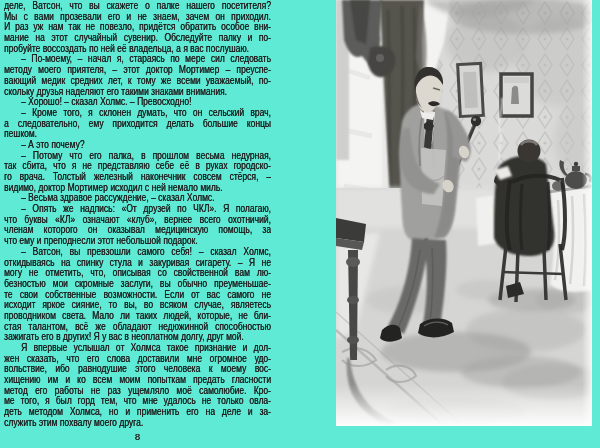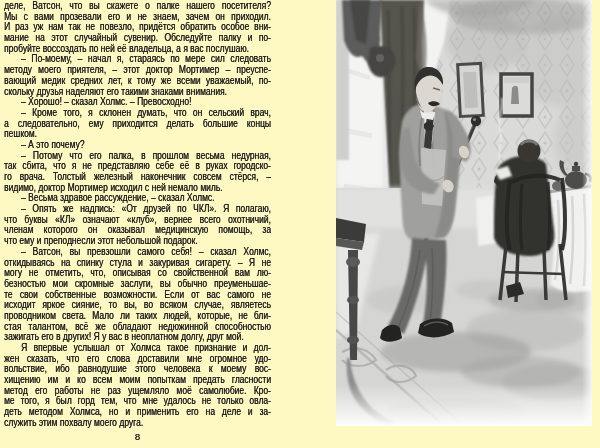--- a/index.html
+++ b/index.html
@@ -1,17 +1,17 @@
 <!DOCTYPE html>
 <html><head>
 <meta charset="utf-8">
 <style>
   html,body{margin:0;padding:0;}
   body{width:600px;height:448px;overflow:hidden;background:#fdfdfd;}
-  .page{position:relative;width:600px;height:448px;background:#fef9c3;
+  .page{position:relative;width:600px;height:448px;background:#5eead4;
         font-family:"Liberation Sans",sans-serif;}
   .text-col{position:absolute;left:4px;top:1px;width:314px;
             transform:scaleX(0.85);transform-origin:0 0;}
   .line{height:10.7px;line-height:10.7px;font-size:10px;color:#1f1f1f;
         text-align:justify;text-align-last:justify;overflow:hidden;
         text-shadow:0.3px 0 0 #1f1f1f;}
   .line.end{text-align-last:left;}
   .line.ind{text-indent:20px;}
   .pagenum{position:absolute;left:4px;top:431px;width:267px;text-align:center;
            font-size:9.5px;color:#2a2a2a;text-shadow:0.2px 0 0 #2a2a2a;}

